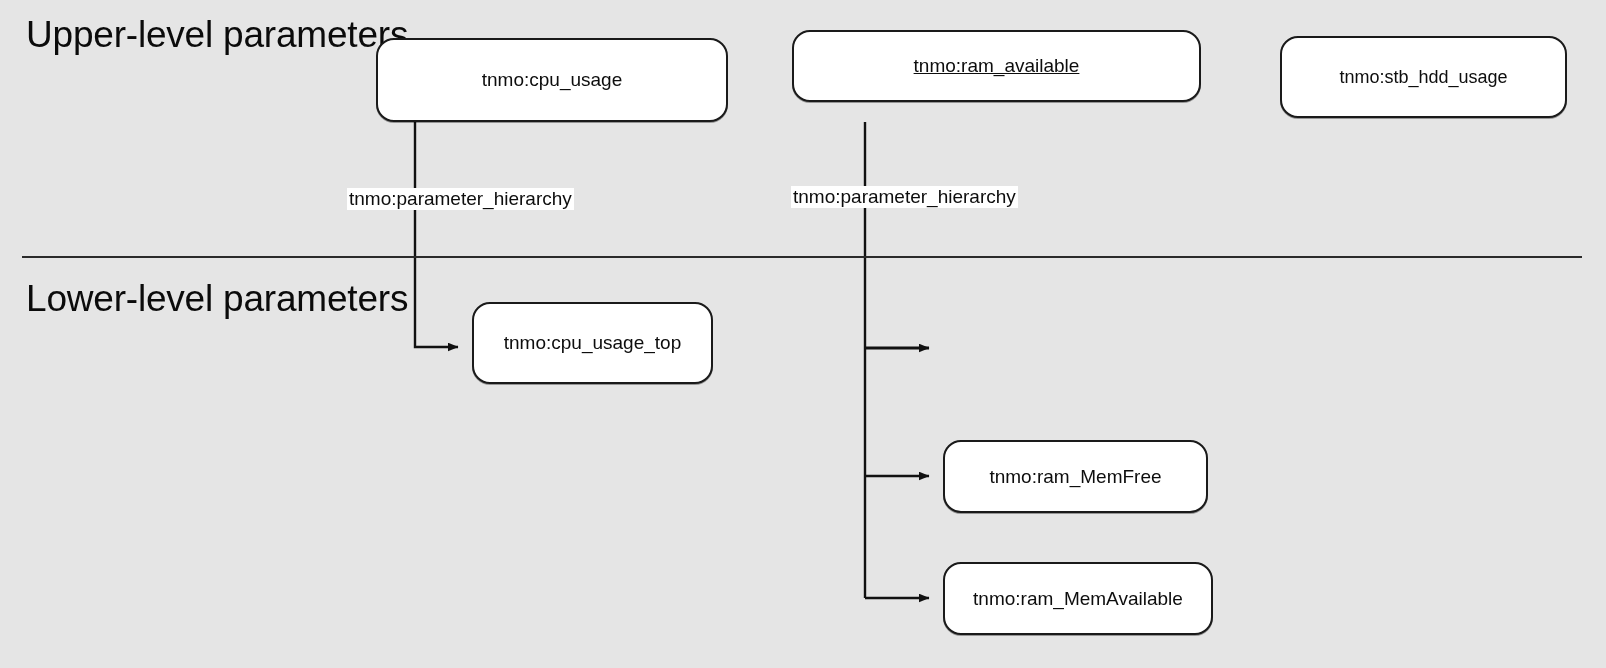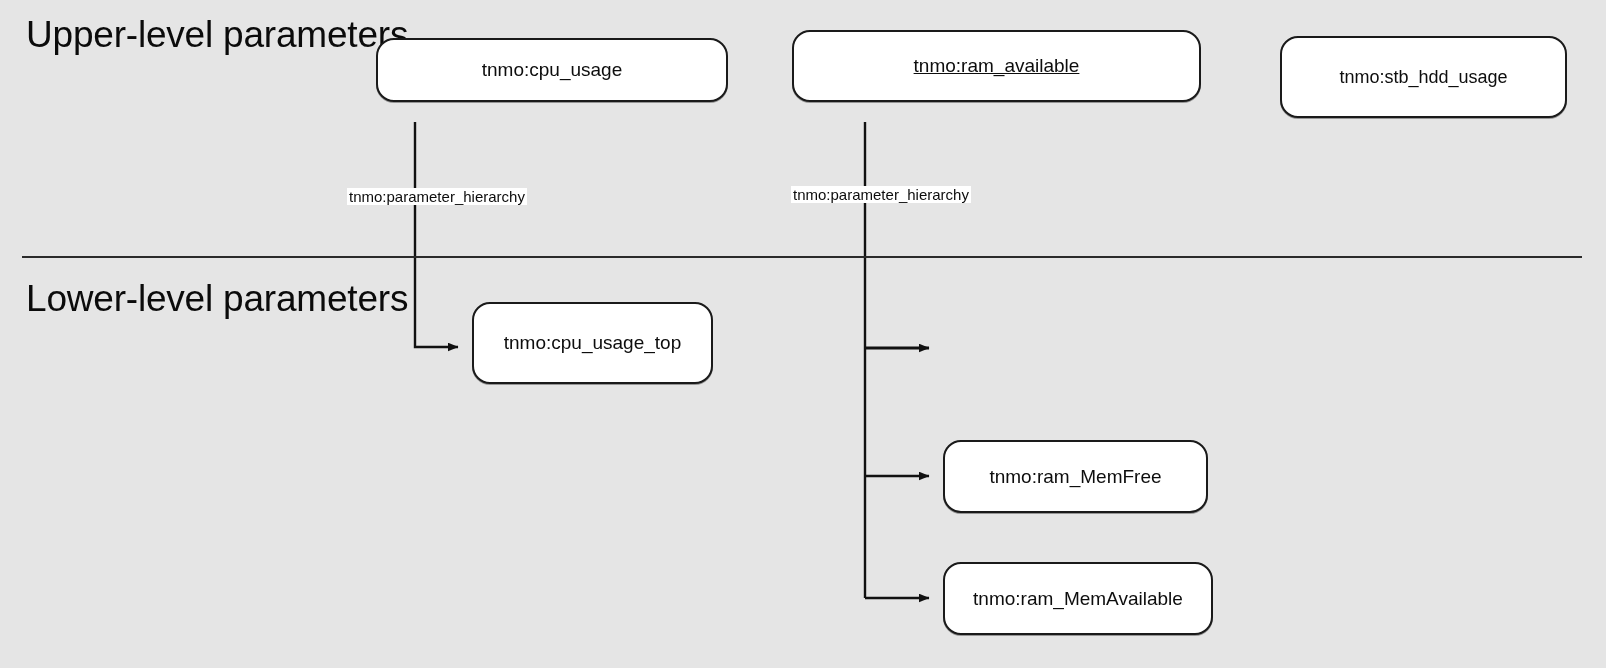--- a/index.html
+++ b/index.html
@@ -43,21 +43,21 @@
     display: flex;
     align-items: center;
     justify-content: center;
     text-align: center;
     font-size: 19px;
     color: #0d0d0d;
     box-shadow: 0 1px 0 rgba(0,0,0,0.35);
   }
   .node .node-label { pointer-events: none; }
 
-  #node-cpu-usage      { left: 376px; top: 38px;  width: 352px; height: 64px; }
+  #node-cpu-usage      { left: 376px; top: 38px;  width: 352px; height: 84px; }
   #node-ram-available  { left: 792px; top: 30px;  width: 409px; height: 72px; text-decoration: underline; }
   #node-stb-hdd-usage  { left: 1280px; top: 36px; width: 287px; height: 82px; font-size: 18px; }
 
   #node-cpu-usage-top  { left: 472px; top: 302px; width: 241px; height: 82px; }
   #node-ram-memtotal   { left: 943px; top: 312px; width: 265px; height: 73px; }
   #node-ram-memfree    { left: 943px; top: 440px; width: 265px; height: 73px; }
   #node-ram-memavail   { left: 943px; top: 562px; width: 270px; height: 73px; }
 
   
   #level-divider {
@@ -65,21 +65,21 @@
     left: 22px;
     top: 256px;
     width: 1560px;
     height: 0;
     border-top: 2px solid #2b2b2b;
   }
 
   
   .edge-label {
     position: absolute;
-    font-size: 15px;
+    font-size: 19px;
     color: #0d0d0d;
     white-space: nowrap;
     background: #ffffff;
     padding: 0 2px;
   }
   #edge-label-cpu { left: 347px; top: 188px; }
   #edge-label-ram { left: 791px; top: 186px; }
 
   
   #connectors {

